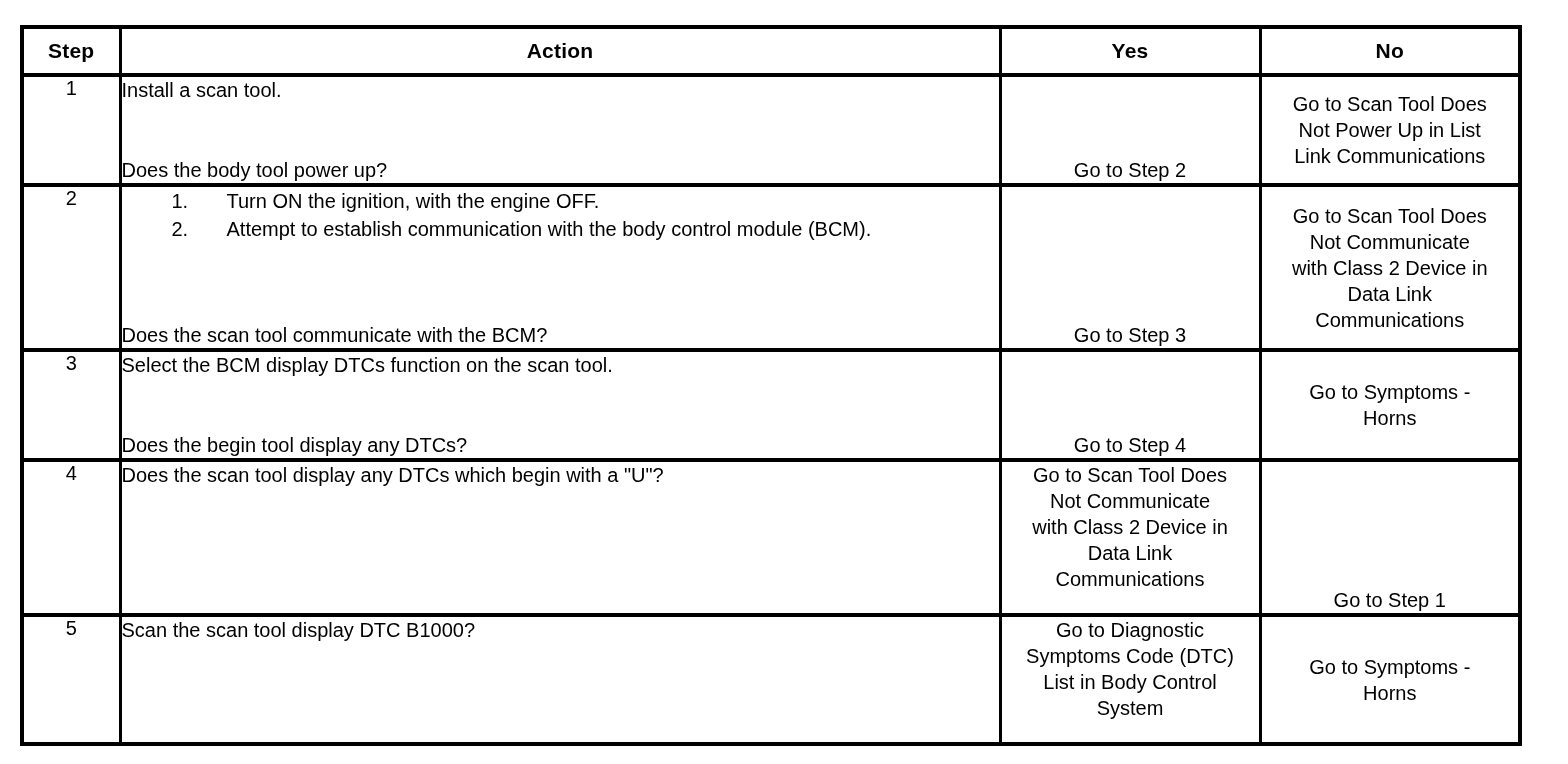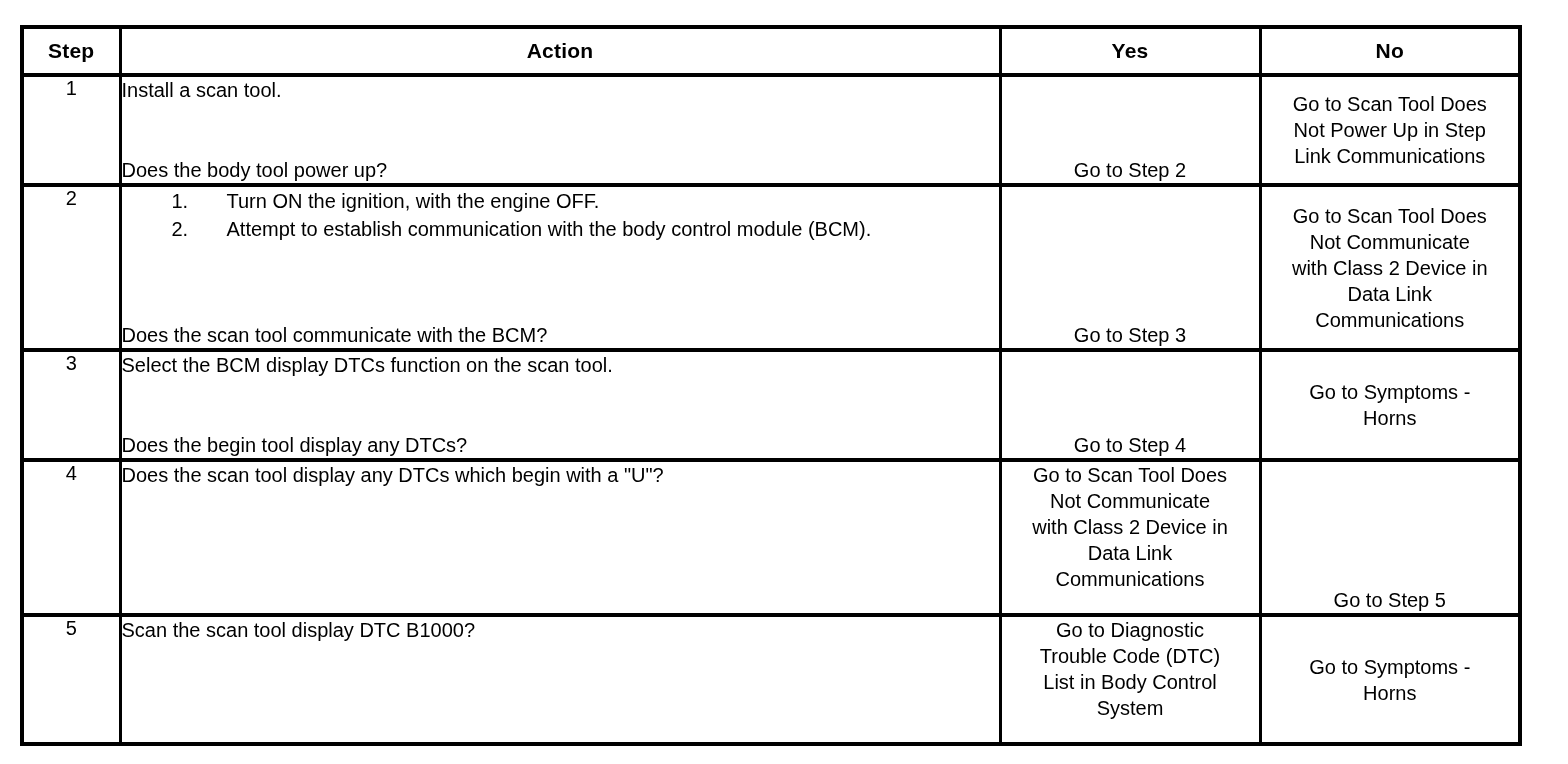--- a/index.html
+++ b/index.html
@@ -159,21 +159,21 @@
             <div class="act-lead">Install a scan tool.</div>
             <div class="act-question">Does the body tool power up?</div>
           </div>
         </td>
         <td class="branch v-bottom">
           <span class="branch-lines">Go to Step 2</span>
         </td>
         <td class="branch v-middle">
           <span class="branch-lines">
             <span>Go to Scan Tool Does</span>
-            <span>Not Power Up in Step</span>
+            <span>Not Power Up in List</span>
             <span>Link Communications</span>
           </span>
         </td>
       </tr>
 
       <tr class="r2">
         <td class="step">2</td>
         <td class="action">
           <div class="action-inner">
             <ol class="act-list">
@@ -232,35 +232,35 @@
         <td class="branch v-top">
           <span class="branch-lines">
             <span>Go to Scan Tool Does</span>
             <span>Not Communicate</span>
             <span>with Class 2 Device in</span>
             <span>Data Link</span>
             <span>Communications</span>
           </span>
         </td>
         <td class="branch v-bottom">
-          <span class="branch-lines">Go to Step 5</span>
+          <span class="branch-lines">Go to Step 1</span>
         </td>
       </tr>
 
       <tr class="r5">
         <td class="step">5</td>
         <td class="action">
           <div class="action-inner">
             <div class="act-lead">Scan the scan tool display DTC B1000?</div>
           </div>
         </td>
         <td class="branch v-top">
           <span class="branch-lines">
             <span>Go to Diagnostic</span>
-            <span>Trouble Code (DTC)</span>
+            <span>Symptoms Code (DTC)</span>
             <span>List in Body Control</span>
             <span>System</span>
           </span>
         </td>
         <td class="branch v-middle">
           <span class="branch-lines">
             <span>Go to Symptoms -</span>
             <span>Horns</span>
           </span>
         </td>

